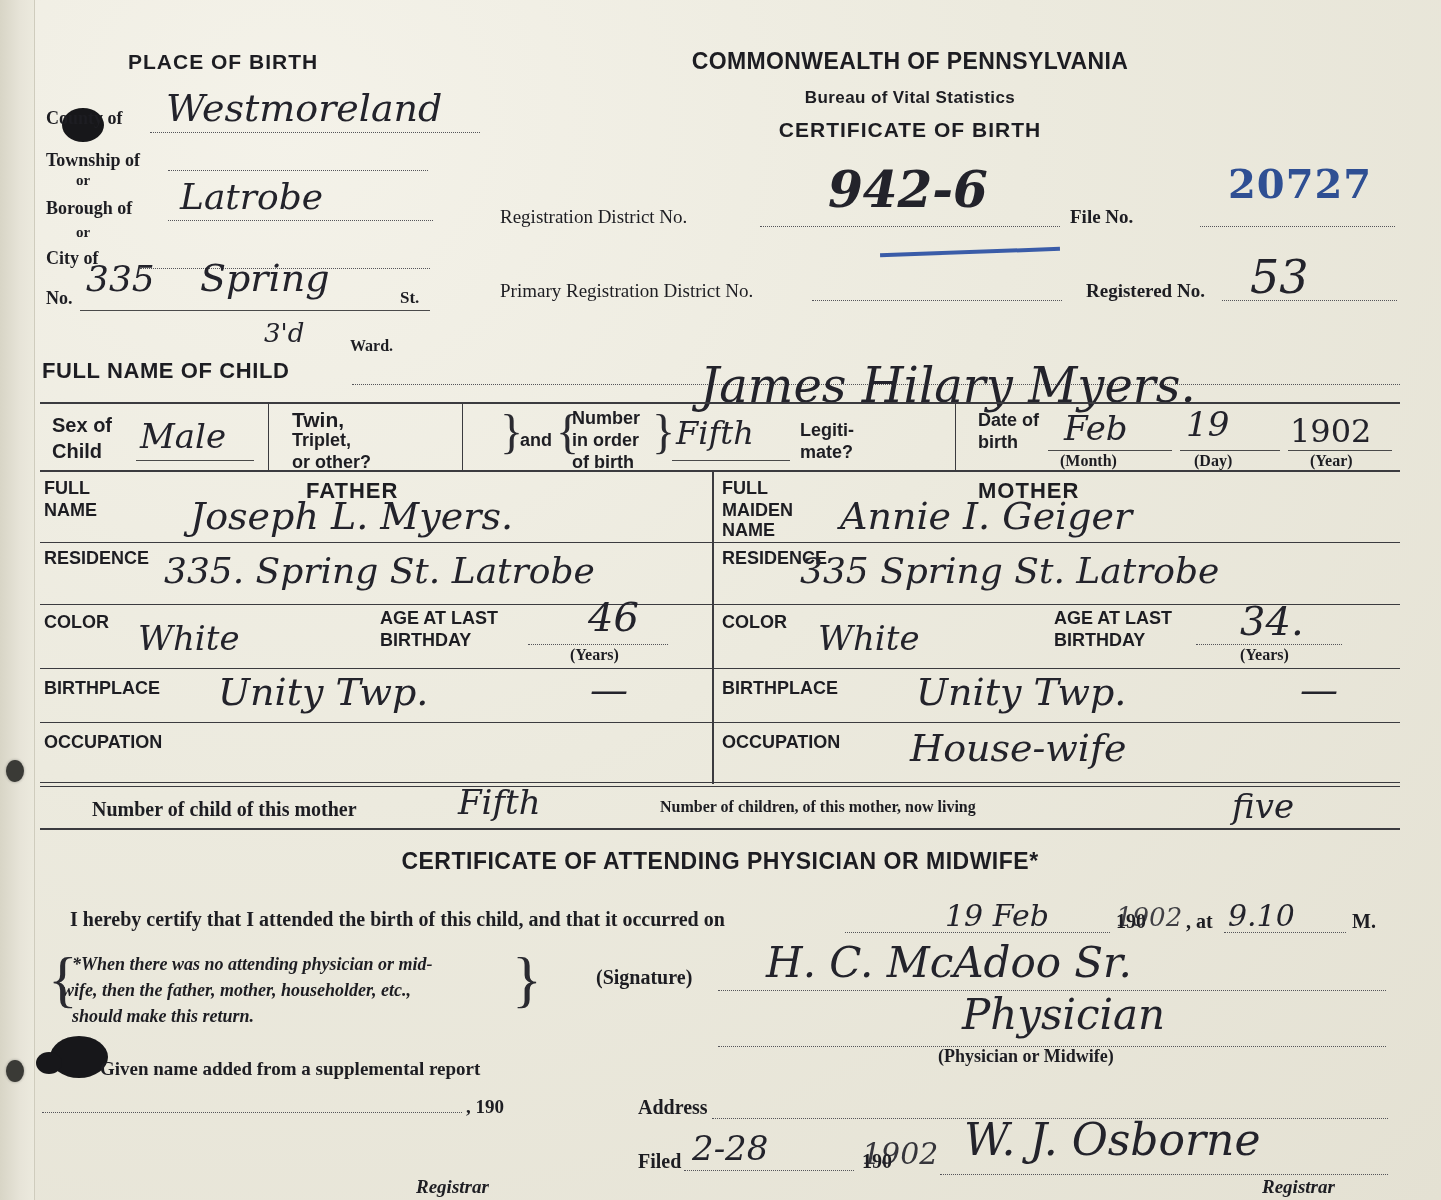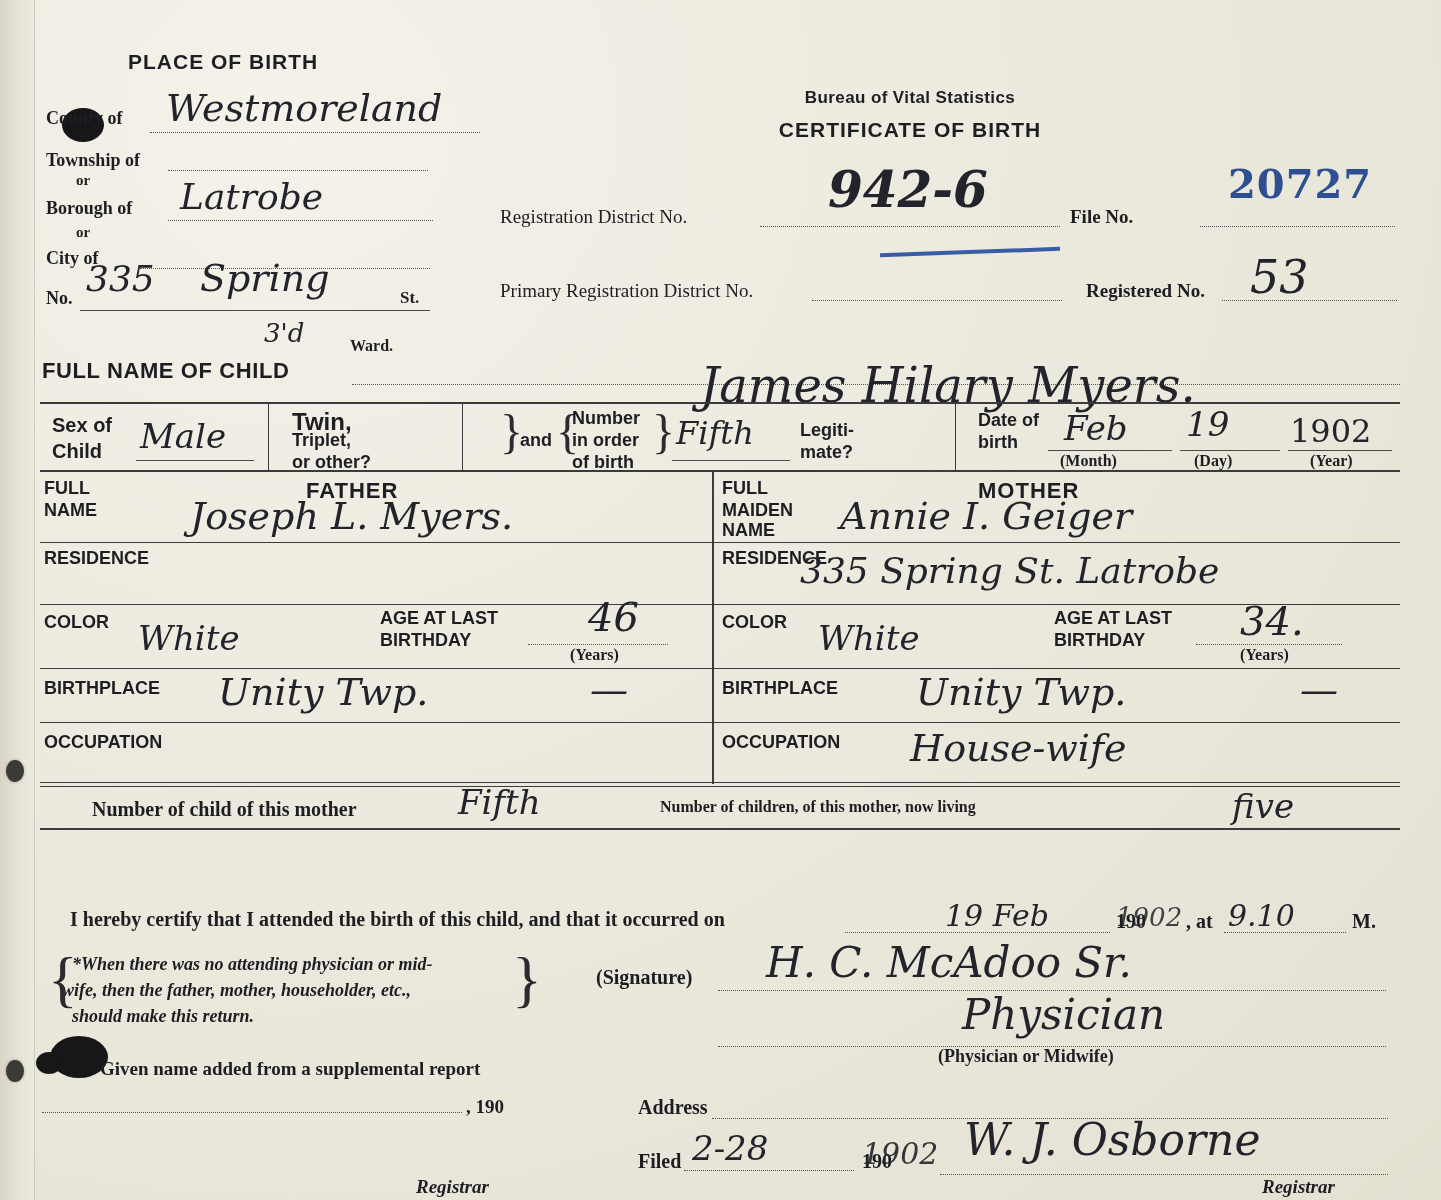--- a/index.html
+++ b/index.html
@@ -53,20 +53,21 @@
 
 <div id="sheet">
 
   <div class="edge"></div>
   <div class="punch" style="top:760px;"></div>
   <div class="punch" style="top:1060px;"></div>
   <div class="blot" style="left:62px;top:108px;width:42px;height:34px;"></div>
   <div class="blot" style="left:50px;top:1036px;width:58px;height:42px;"></div>
   <div class="blot" style="left:36px;top:1052px;width:26px;height:22px;"></div>
 
+  <div class="ctr lbl" style="left:520px;top:48px;width:780px;font-size:23px;">COMMONWEALTH OF PENNSYLVANIA</div>
   <div class="ctr lbl" style="left:520px;top:118px;width:780px;font-size:21px;letter-spacing:1px;">CERTIFICATE OF BIRTH</div>
   <div class="ctr lbl" style="left:520px;top:88px;width:780px;font-size:17px;">Bureau of Vital Statistics</div>
 
   <div class="lbl" style="left:128px;top:50px;font-size:21px;letter-spacing:1px;">PLACE OF BIRTH</div>
 
   <div class="lbl-s serif" style="left:46px;top:108px;font-size:18px;font-weight:700;">County of</div>
   <div class="dotline" style="left:150px;top:132px;width:330px;"></div>
   <div class="hand" style="left:166px;top:86px;font-size:38px;">Westmoreland</div>
 
   <div class="lbl-s serif" style="left:46px;top:150px;font-size:18px;font-weight:700;">Township of</div>
@@ -122,21 +123,21 @@
   <div class="rule" style="left:712px;top:472px;width:2px;height:312px;"></div>
   <div class="rule" style="left:268px;top:404px;width:1px;height:66px;"></div>
   <div class="rule" style="left:462px;top:404px;width:1px;height:66px;"></div>
   <div class="rule" style="left:955px;top:404px;width:1px;height:66px;"></div>
 
   <div class="lbl-s" style="left:52px;top:414px;font-size:20px;font-weight:700;">Sex of</div>
   <div class="lbl-s" style="left:52px;top:440px;font-size:20px;font-weight:700;">Child</div>
   <div class="hand" style="left:140px;top:416px;font-size:34px;">Male</div>
   <div class="hline" style="left:136px;top:460px;width:118px;"></div>
 
-  <div class="lbl-s" style="left:292px;top:408px;font-size:24px;font-weight:700;">Twin,</div>
+  <div class="lbl-s" style="left:292px;top:408px;font-size:21px;font-weight:700;">Twin,</div>
   <div class="lbl-s" style="left:292px;top:430px;font-size:18px;font-weight:700;">Triplet,</div>
   <div class="lbl-s" style="left:292px;top:452px;font-size:18px;font-weight:700;">or other?</div>
   <div class="lbl-s serif" style="left:500px;top:404px;font-size:48px;color:#2a2a30;">}</div>
   <div class="lbl-s" style="left:520px;top:430px;font-size:18px;font-weight:700;">and</div>
   <div class="lbl-s serif" style="left:556px;top:404px;font-size:48px;color:#2a2a30;">{</div>
 
   <div class="lbl-s" style="left:572px;top:408px;font-size:18px;font-weight:700;">Number</div>
   <div class="lbl-s" style="left:572px;top:430px;font-size:18px;font-weight:700;">in order</div>
   <div class="lbl-s" style="left:572px;top:452px;font-size:18px;font-weight:700;">of birth</div>
   <div class="lbl-s serif" style="left:652px;top:404px;font-size:48px;color:#2a2a30;">}</div>
@@ -157,20 +158,21 @@
   <div class="lbl-s serif" style="left:1060px;top:452px;font-size:16px;font-weight:700;">(Month)</div>
   <div class="lbl-s serif" style="left:1194px;top:452px;font-size:16px;font-weight:700;">(Day)</div>
   <div class="lbl-s serif" style="left:1310px;top:452px;font-size:16px;font-weight:700;">(Year)</div>
 
   <div class="lbl" style="left:306px;top:478px;font-size:22px;letter-spacing:1px;">FATHER</div>
   <div class="lbl-s" style="left:44px;top:478px;font-size:18px;font-weight:700;">FULL</div>
   <div class="lbl-s" style="left:44px;top:500px;font-size:18px;font-weight:700;">NAME</div>
   <div class="hand" style="left:190px;top:494px;font-size:38px;">Joseph L. Myers.</div>
 
   <div class="lbl-s" style="left:44px;top:548px;font-size:18px;font-weight:700;">RESIDENCE</div>
+  <div class="hand" style="left:164px;top:550px;font-size:36px;">335. Spring St. Latrobe</div>
 
   <div class="lbl-s" style="left:44px;top:612px;font-size:18px;font-weight:700;">COLOR</div>
   <div class="hand" style="left:138px;top:618px;font-size:34px;">White</div>
   <div class="lbl-s" style="left:380px;top:608px;font-size:18px;font-weight:700;">AGE AT LAST</div>
   <div class="lbl-s" style="left:380px;top:630px;font-size:18px;font-weight:700;">BIRTHDAY</div>
   <div class="hand" style="left:588px;top:594px;font-size:40px;">46</div>
   <div class="dotline" style="left:528px;top:644px;width:140px;"></div>
   <div class="lbl-s serif" style="left:570px;top:646px;font-size:16px;font-weight:700;">(Years)</div>
 
   <div class="lbl-s" style="left:44px;top:678px;font-size:18px;font-weight:700;">BIRTHPLACE</div>
@@ -201,20 +203,21 @@
   <div class="hand" style="left:1300px;top:668px;font-size:38px;">—</div>
 
   <div class="lbl-s" style="left:722px;top:732px;font-size:18px;font-weight:700;">OCCUPATION</div>
   <div class="hand" style="left:910px;top:726px;font-size:38px;">House-wife</div>
 
   <div class="lbl-s serif" style="left:92px;top:798px;font-size:20px;font-weight:700;">Number of child of this mother</div>
   <div class="hand" style="left:458px;top:782px;font-size:34px;">Fifth</div>
   <div class="lbl-s serif" style="left:660px;top:798px;font-size:16px;font-weight:700;">Number of children, of this mother, now living</div>
   <div class="hand" style="left:1232px;top:786px;font-size:34px;">five</div>
 
+  <div class="ctr lbl" style="left:40px;top:848px;width:1360px;font-size:23px;letter-spacing:.5px;">CERTIFICATE OF ATTENDING PHYSICIAN OR MIDWIFE*</div>
 
   <div class="lbl-s serif" style="left:70px;top:908px;font-size:20px;font-weight:700;">I hereby certify that I attended the birth of this child, and that it occurred on</div>
   <div class="dotline" style="left:845px;top:932px;width:265px;"></div>
   <div class="hand" style="left:945px;top:898px;font-size:30px;">19 Feb</div>
   <div class="lbl-s serif" style="left:1116px;top:910px;font-size:20px;font-weight:700;">190</div>
   <div class="hand" style="left:1116px;top:902px;font-size:26px;opacity:.85;">1902</div>
   <div class="lbl-s serif" style="left:1186px;top:910px;font-size:20px;font-weight:700;">, at</div>
   <div class="hand" style="left:1228px;top:898px;font-size:30px;">9.10</div>
   <div class="lbl-s serif" style="left:1352px;top:910px;font-size:20px;font-weight:700;">M.</div>
   <div class="dotline" style="left:1224px;top:932px;width:122px;"></div>

